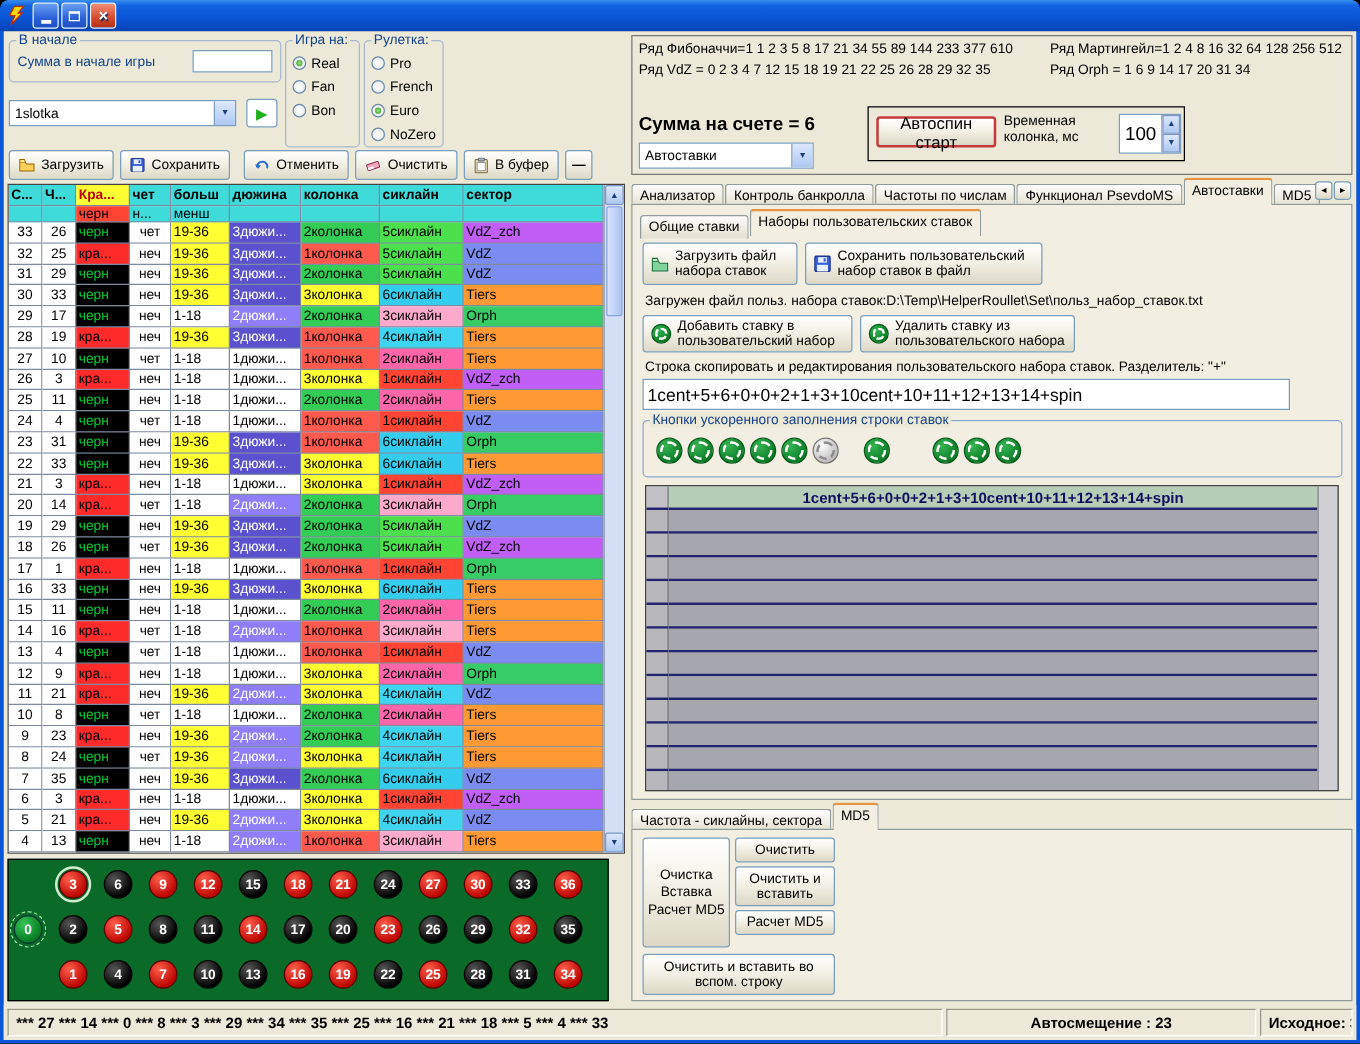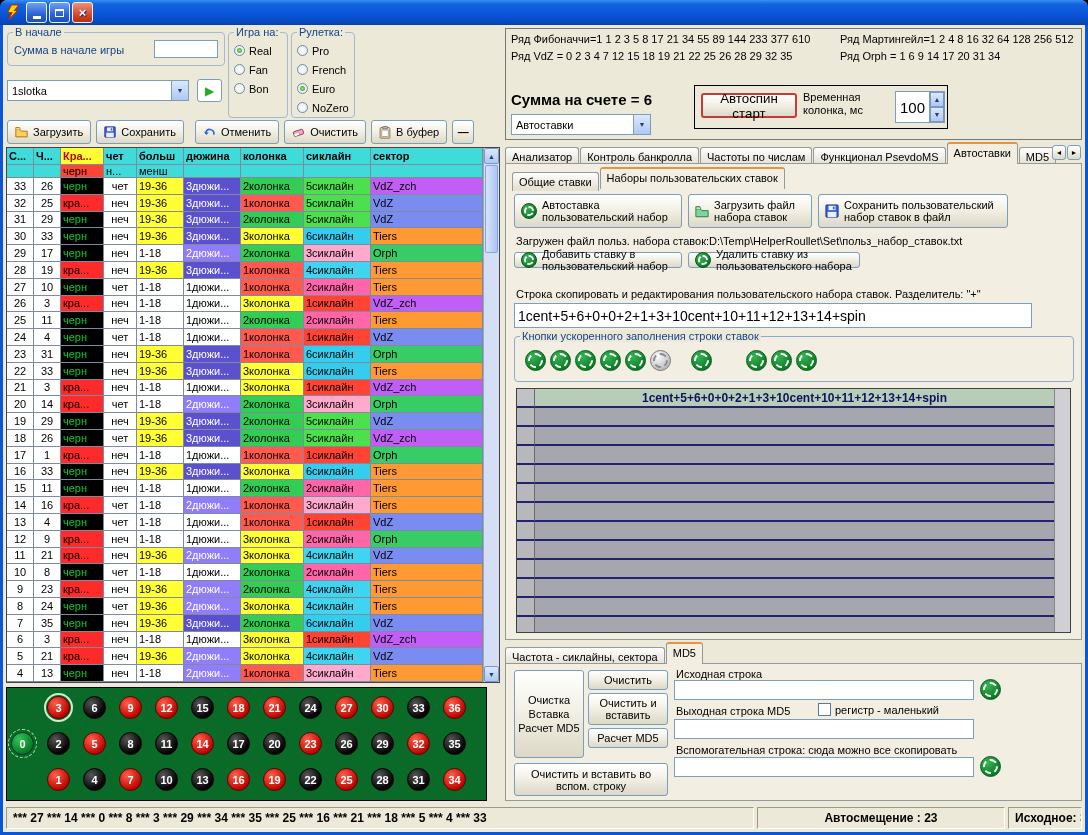--- a/index.html
+++ b/index.html
@@ -104,21 +104,21 @@
 .main-page{position:absolute;left:2px;top:138px;right:3px;height:477px;border:1px solid #919b9c;background:#f2efe2}
 .freq-tabs{position:absolute;left:2px;top:619px;right:3px;height:20px;display:flex;align-items:flex-end}
 .freq-page{position:absolute;left:2px;top:638px;right:3px;bottom:3px;border:1px solid #919b9c;background:#f2efe2}
 
 .subtabs{position:absolute;left:6px;top:3px;display:flex;align-items:flex-end;height:22px}
 .ab-row1{position:absolute;left:8px;top:30px;display:flex;gap:6px}
 .ab-row1 .xbtn{height:34px;padding:0 6px;line-height:12px;text-align:left}
 .ab-b1{width:168px}.ab-b2{width:124px}.ab-b3{width:190px}
 .ab-file{position:absolute;left:10px;top:71px;white-space:nowrap}
 .ab-row2{position:absolute;left:8px;top:88px;display:flex;gap:6px}
-.ab-row2 .xbtn{height:16px;padding:0 6px;line-height:12px;text-align:left}
+.ab-row2 .xbtn{height:30px;padding:0 6px;line-height:12px;text-align:left}
 .ab-b4{width:168px}.ab-b5{width:172px}.ab-b6{width:172px}
 .ab-label{position:absolute;left:10px;top:124px;white-space:nowrap}
 .ab-input{position:absolute;left:8px;top:139px;width:518px;height:25px;font-size:14px}
 .chips-group{left:8px;top:172px;width:560px;height:46px;border-color:#8fa8cf}
 .chips-row{position:absolute;left:10px;top:13px;display:flex;gap:4px;align-items:center}
 .chip{width:21px;height:21px;border-radius:50%;background:radial-gradient(circle at 35% 30%,#35b453,#0b7a24 75%);border:1px solid #06591a;position:relative}
 .chip::after{content:"";position:absolute;inset:2px;border:2px dashed #fff;border-radius:50%}
 .chip.silver{background:radial-gradient(circle at 35% 30%,#fdfdfd,#b8b8b8 78%);border-color:#777}
 .chip.silver::after{border-color:#8a8a8a}
 .chip:nth-child(7){margin-left:16px}
@@ -750,24 +750,20 @@
           </button>
       </div>
 
       <div class="main-page">
         <div class="subtabs">
             <div class="xtab">Общие ставки</div>
             <div class="xtab active">Наборы пользовательских ставок</div>
           </div>
 
         <div class="ab-row1">
-          <button class="xbtn ab-b1">
-            <span class="chipicon"></span>
-            <span>Автоставка пользовательский набор</span>
-          </button>
           <button class="xbtn ab-b2">
             <span class="ticon">
                 <svg width="14" height="13" viewBox="0 0 16 14">
                   <path d="M1 4h5l2 2h7v7H1z" fill="#7fd49c" stroke="#1d6e3a"></path>
                   <path d="M1 4V1.5h4.5l1 2.5" fill="#b8ecc8" stroke="#1d6e3a"></path>
                 </svg>
               </span>
             <span>Загрузить файл набора ставок</span>
           </button>
           <button class="xbtn ab-b3">
@@ -890,36 +886,20 @@
               <span>Очистить и вставить</span>
             </button>
           <button class="xbtn md5-c3">
               <span>Расчет MD5</span>
             </button>
         </div>
         <button class="xbtn md5-wide">
             <span>Очистить и вставить во вспом. строку</span>
           </button>
 
-        <div class="md5-right">
-          <div class="md5-lb1">Исходная строка</div>
-          <input class="xinput md5-in1" value="" style="">
-          <span class="chipicon md5-ch1"></span>
-
-          <div class="md5-lb2">Выходная строка MD5</div>
-          <div class="md5-reg">
-            <span class="checkbox"></span>
-            <span>регистр  - маленький</span>
-          </div>
-          <input class="xinput md5-in2" value="" style="">
-
-          <div class="md5-lb3">Вспомогательная строка: сюда можно все скопировать</div>
-          <input class="xinput md5-in3" value="" style="">
-          <span class="chipicon md5-ch2"></span>
-        </div>
       </div>
     </div>
   </div>
 
   <div class="statusbar">
     <div class="scell s1">*** 27 *** 14 *** 0 *** 8 *** 3 *** 29 *** 34 *** 35 *** 25 *** 16 *** 21 *** 18 *** 5 *** 4 *** 33</div>
     <div class="scell s2">Автосмещение : 23</div>
     <div class="scell s3">Исходное: 36</div>
   </div>
 </div>

